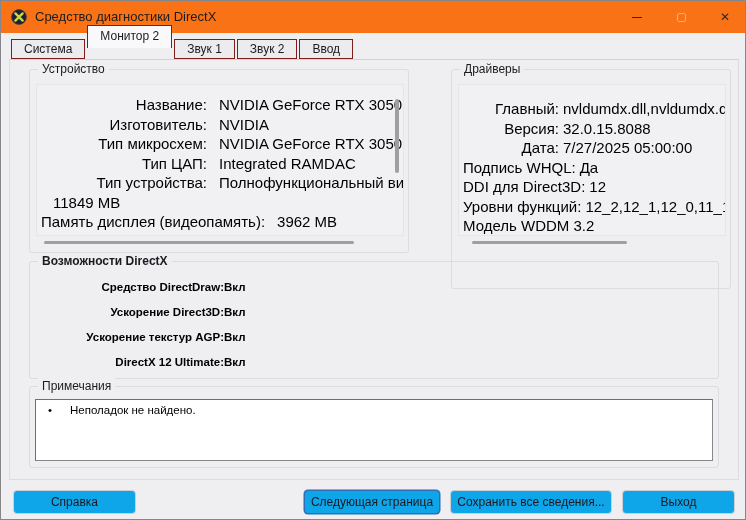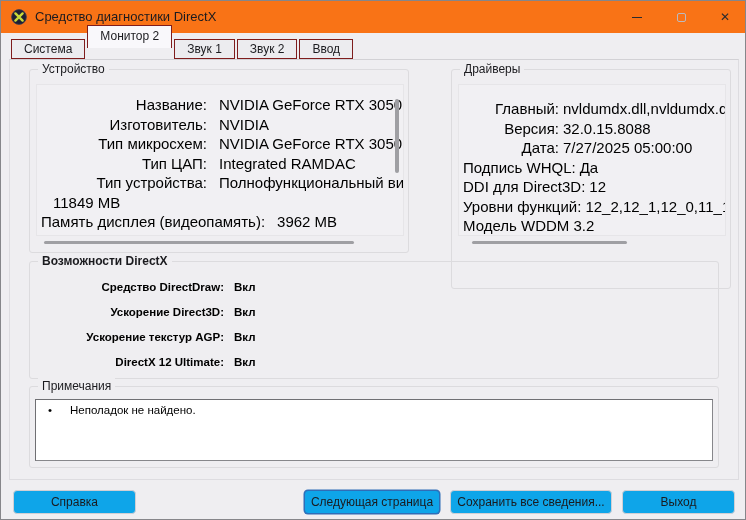--- a/index.html
+++ b/index.html
@@ -43,21 +43,21 @@
   .row{display:flex;align-items:center;height:19.5px;font-size:15px;color:#000;}
   .row .lbl{display:flex;justify-content:flex-end;white-space:nowrap;overflow:visible;}
   .row .val{white-space:nowrap;}
   .rows-device .lbl{flex:0 0 166px;}
   .rows-device .val{margin-left:12px;}
   .rows-drivers .lbl{flex:0 0 96px;}
   .rows-drivers .val{margin-left:4px;}
   .rows-features .row{height:25px;font-size:11.5px;}
   .rows-features{position:absolute;left:8px;top:12px;right:8px;}
   .rows-features .lbl{flex:0 0 186px;}
-  .rows-features .val{margin-left:10px;}
+  .rows-features .val{}
   
   .vthumb{position:absolute;width:4px;border-radius:2px;background:#9f9fa3;}
   .hthumb{position:absolute;height:3px;border-radius:2px;background:#9f9fa3;}
   
   .notes-box{
     position:absolute;left:5px;top:12px;width:678px;height:62px;background:#ffffff;
     border:1px solid #87878b;border-top-color:#6f6f73;border-left-color:#6f6f73;overflow:hidden;
   }
   .note-item{display:flex;font-size:11.5px;color:#000;padding:4px 8px 0 12px;}
   .note-bullet{width:22px;}

